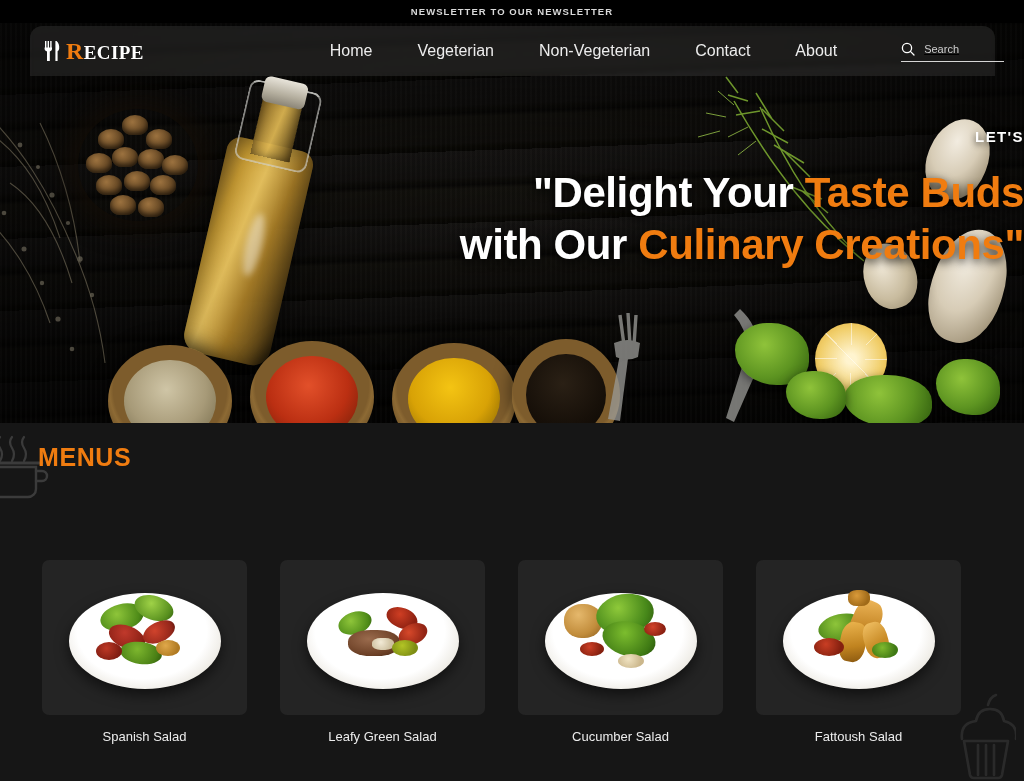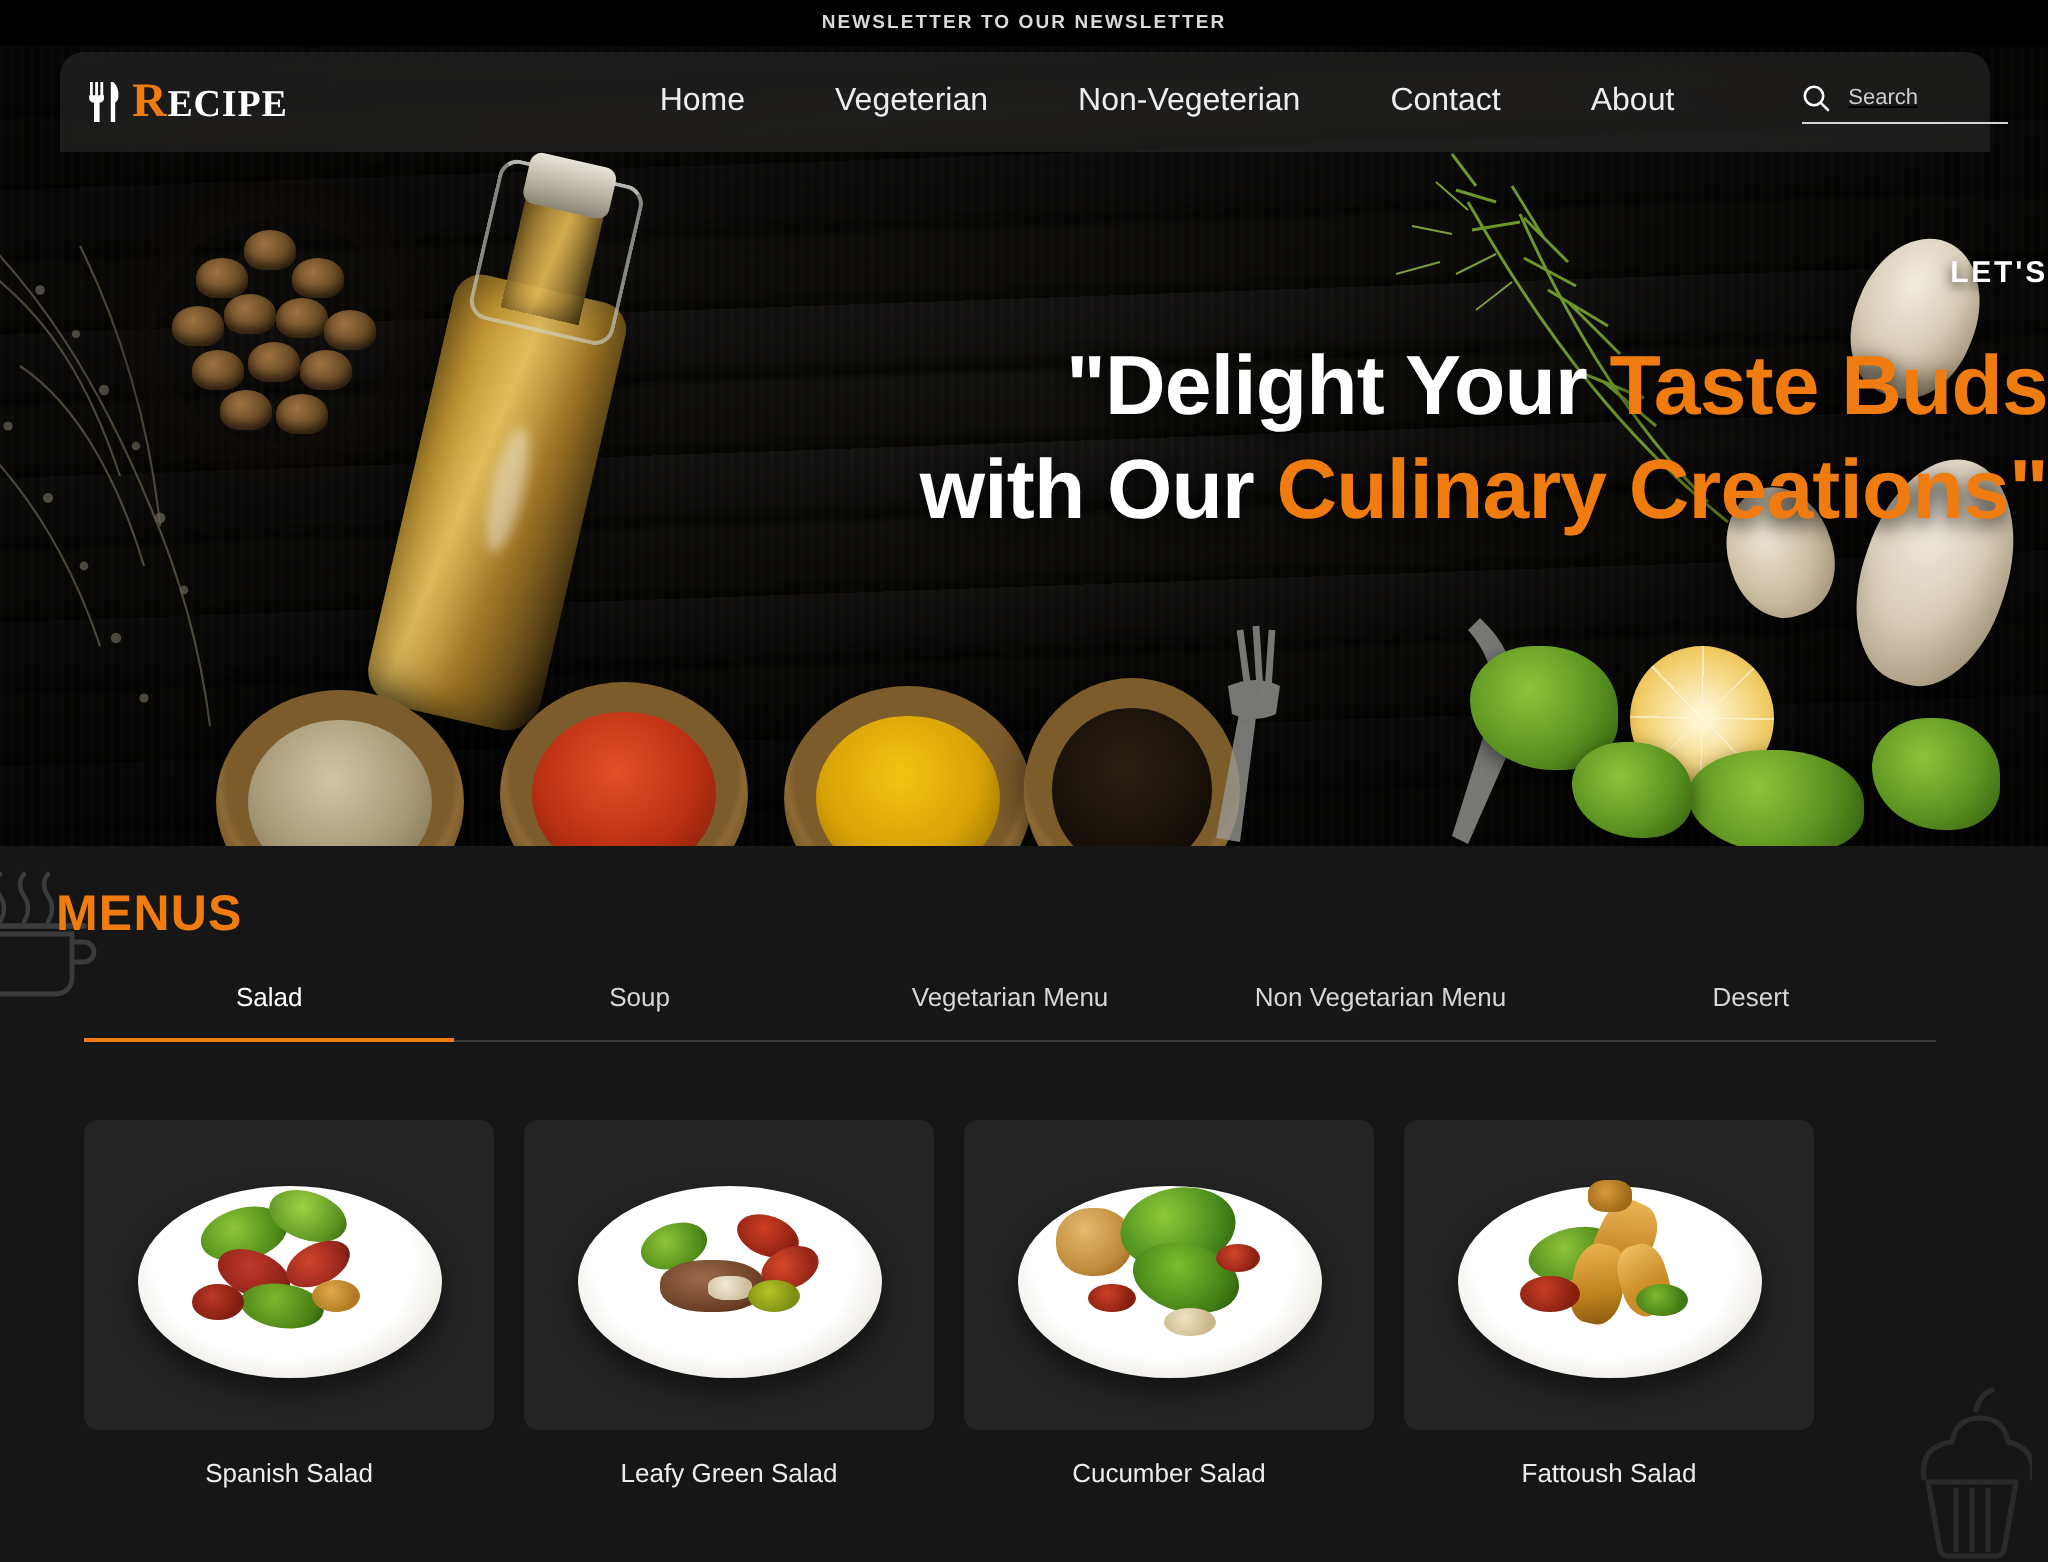--- a/index.html
+++ b/index.html
@@ -215,40 +215,40 @@
   }
 
   
   .menus {
     position: absolute; left: 0; top: 423px; width: 1024px; height: 358px;
     background: #161616; overflow: hidden;
   }
   .pot-deco { position: absolute; left: -14px; top: 8px; width: 74px; height: 74px; opacity: .42; }
   .cupcake-deco { position: absolute; right: 8px; bottom: 0px; width: 62px; height: 92px; opacity: .30; }
   .menus-title {
-    position: absolute; left: 28px; top: 20px;
+    position: absolute; left: 38px; top: 20px;
     color: #f07c10; font-size: 25px; font-weight: 800; letter-spacing: .6px;
   }
   .tabs {
     position: absolute; left: 42px; top: 68px; width: 926px;
     display: flex; border-bottom: 1px solid #3a3a3a;
   }
   .tab {
     flex: 1; text-align: center; padding-bottom: 14px;
     color: #d6d6d6; font-size: 13px; cursor: pointer;
     position: relative;
   }
   .tab.active { color: #fff; }
   .tab.active::after {
     content: ""; position: absolute; left: 0; right: 0; bottom: -1px;
     height: 2.5px; background: #f07c10;
   }
   .cards {
     position: absolute; left: 42px; top: 137px; width: 926px;
-    display: flex; gap: 15px;
+    display: flex; gap: 33px;
   }
   .card { width: 205px; }
   .card-img {
     width: 205px; height: 155px; border-radius: 7px; background: #242424;
     position: relative; overflow: hidden; cursor: pointer;
   }
   .plate {
     position: absolute; left: 50%; top: 52%; transform: translate(-50%,-50%);
     width: 152px; height: 96px; border-radius: 50%;
     background: radial-gradient(ellipse at 48% 40%, #ffffff 0 58%, #ece9e2 76%, #c9c5bb 94%, #a8a49a 100%);
@@ -436,27 +436,20 @@
       <g fill="none" stroke="#5a5a5a" stroke-width="2.6" stroke-linejoin="round" stroke-linecap="round">
         <path d="M10 52 h44 l-6 34 a4 4 0 0 1 -4 3 H20 a4 4 0 0 1 -4 -3 Z"></path>
         <path d="M24 56 v30 M32 56 v30 M40 56 v30"></path>
         <path d="M8 50 q-2 -16 14 -18 q2 -12 14 -12 q12 0 14 12 q14 3 12 18"></path>
         <path d="M34 16 q2 -8 8 -10"></path>
       </g>
     </svg>
 
     <div class="menus-title">MENUS</div>
 
-    <div class="tabs">
-      <div class="tab active">Salad</div>
-      <div class="tab">Soup</div>
-      <div class="tab">Vegetarian Menu</div>
-      <div class="tab">Non Vegetarian Menu</div>
-      <div class="tab">Desert</div>
-    </div>
 
     <div class="cards">
 
       <div class="card">
         <div class="card-img">
           <div class="plate"></div>
           <div class="food" style="left:58px;top:44px;width:44px;height:26px;background:radial-gradient(circle at 40% 35%,#8ec53a,#4e8b18 70%,#2d5a0b);transform:rotate(-14deg)"></div>
           <div class="food" style="left:92px;top:36px;width:40px;height:24px;background:radial-gradient(circle at 40% 35%,#9fd247,#578f1e 70%,#2f5c0c);transform:rotate(18deg)"></div>
           <div class="food" style="left:66px;top:66px;width:38px;height:22px;background:radial-gradient(circle at 40% 35%,#c0392b,#8d2116 70%,#511009);transform:rotate(22deg)"></div>
           <div class="food" style="left:100px;top:62px;width:34px;height:20px;background:radial-gradient(circle at 40% 35%,#d0432c,#93261a 70%,#4d0f08);transform:rotate(-26deg)"></div>

